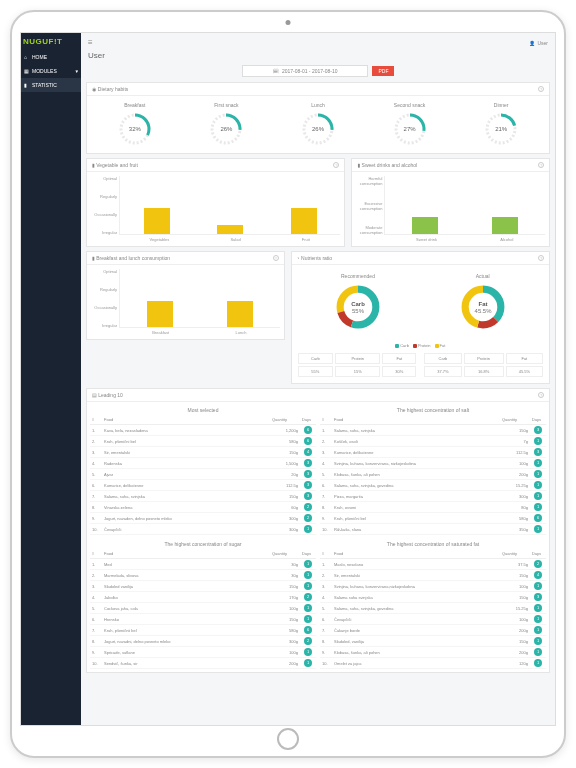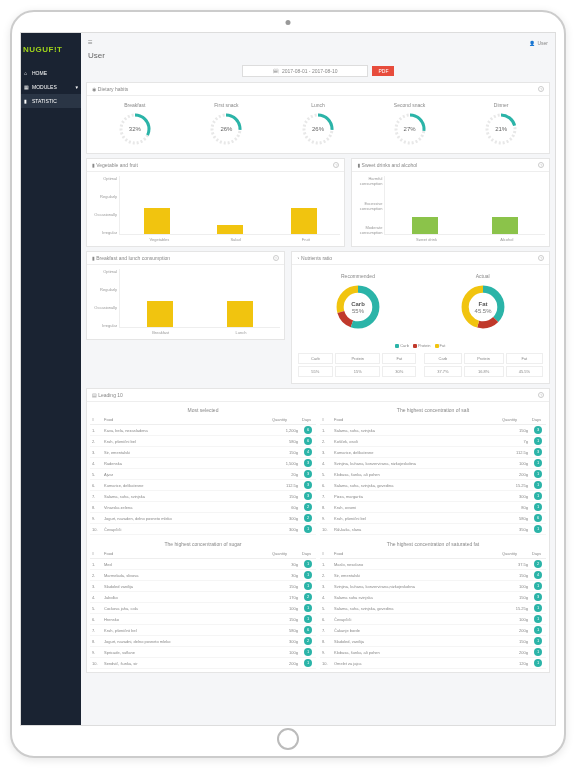--- a/index.html
+++ b/index.html
@@ -2,21 +2,21 @@
 <html><head>
 <meta charset="utf-8">
 <style>
 *{margin:0;padding:0;box-sizing:border-box;font-family:Arial,sans-serif}
 body{background:#fff;display:flex;justify-content:center;padding:10px}
 .tablet{width:556px;height:748px;background:#fff;border:2px solid #ccc;border-radius:24px;position:relative;padding:20px 8px 30px 8px;box-shadow:0 2px 8px rgba(0,0,0,0.1)}
 .camera{position:absolute;top:8px;left:50%;transform:translateX(-50%);width:5px;height:5px;background:#999;border-radius:50%}
 .home-btn{position:absolute;bottom:6px;left:50%;transform:translateX(-50%);width:22px;height:22px;border:2px solid #bbb;border-radius:50%}
 .screen{width:100%;height:100%;background:#f5f6f8;display:flex;overflow:hidden;border:1px solid #ddd}
 .sidebar{width:60px;background:#1a2332;color:#fff;flex-shrink:0;font-size:5px}
-.logo{padding:12px 2px;font-size:8px;font-weight:bold;letter-spacing:0.5px}
+.logo{padding:4px 2px;font-size:8px;font-weight:bold;letter-spacing:0.5px}
 .logo-text{color:#9fd31b}
 .nav-item{padding:4px 3px;display:flex;align-items:center;gap:2px;cursor:pointer}
 .nav-item.active{background:#2a3545}
 .nav-icon{width:6px;height:6px;display:inline-block}
 .main{flex:1;overflow-y:auto;padding:3px}
 .topbar{display:flex;justify-content:space-between;align-items:center;padding:2px 4px;font-size:5px;color:#888}
 .menu-icon{font-size:8px}
 .page-title{font-size:8px;color:#666;padding:2px 4px}
 .date-bar{display:flex;justify-content:center;gap:4px;padding:3px;align-items:center}
 .date-input{background:#fff;border:1px solid #ddd;padding:2px 30px;font-size:5px;color:#888;display:flex;align-items:center;gap:3px}

